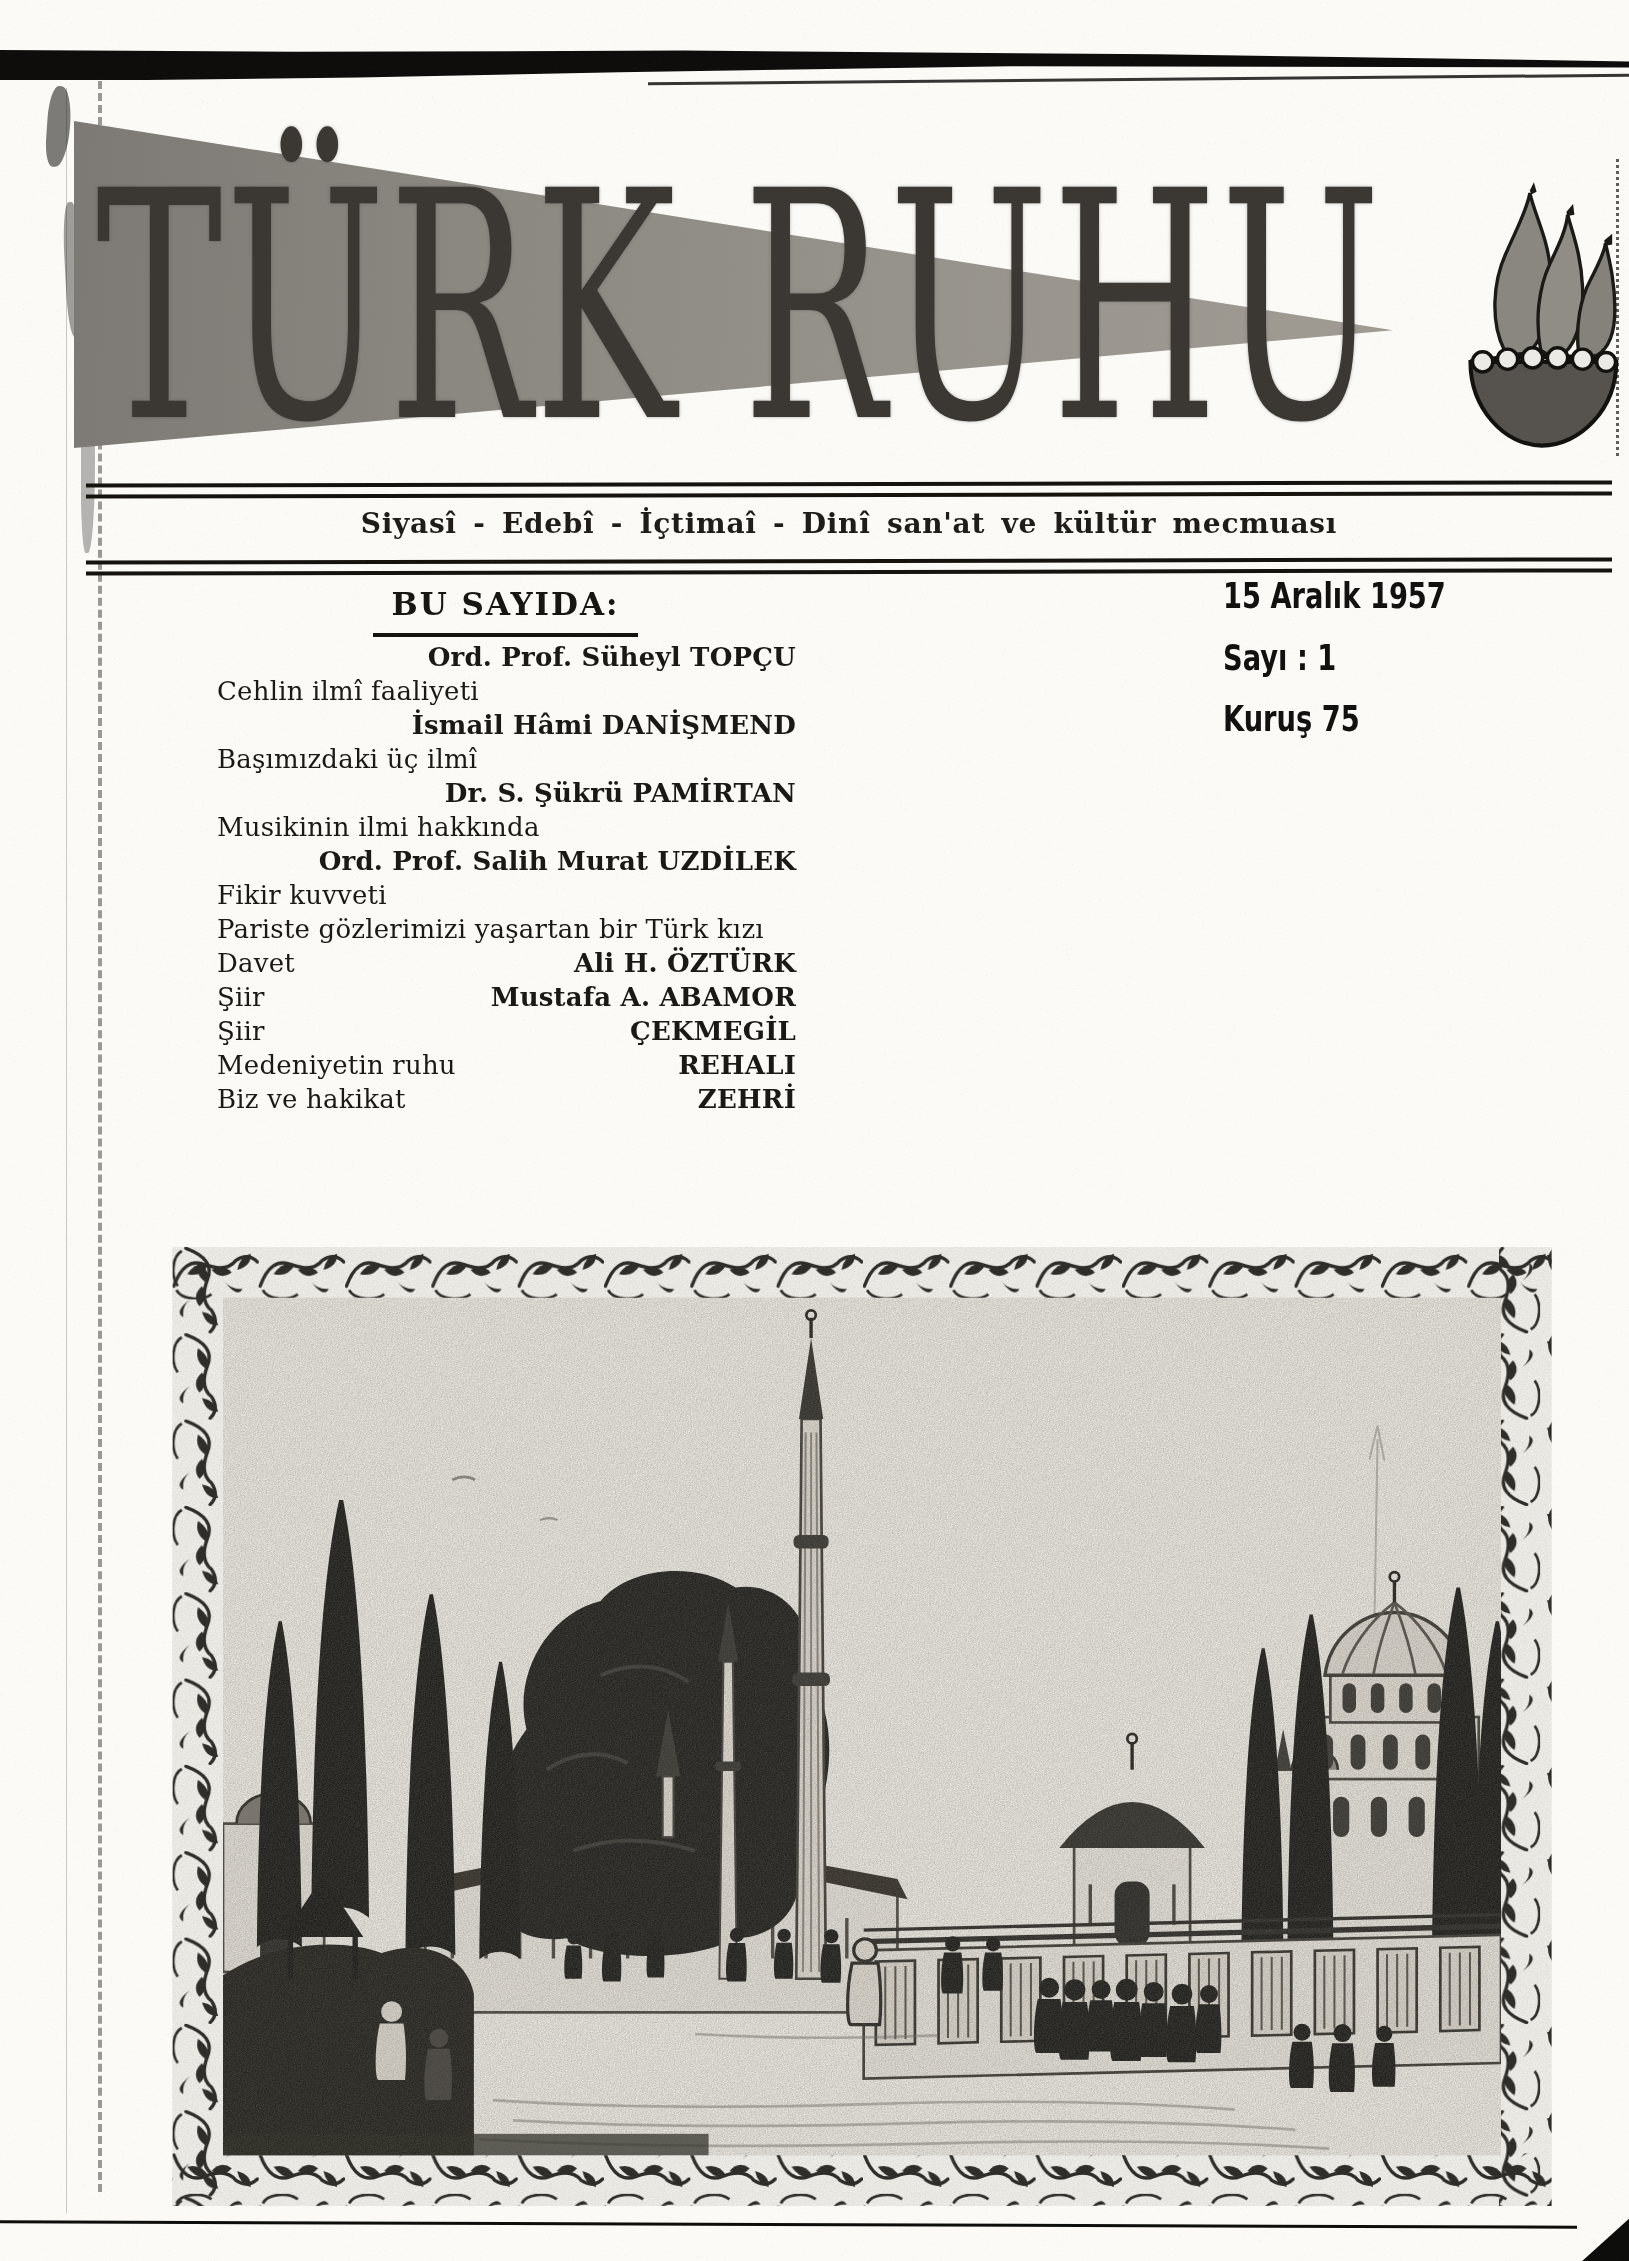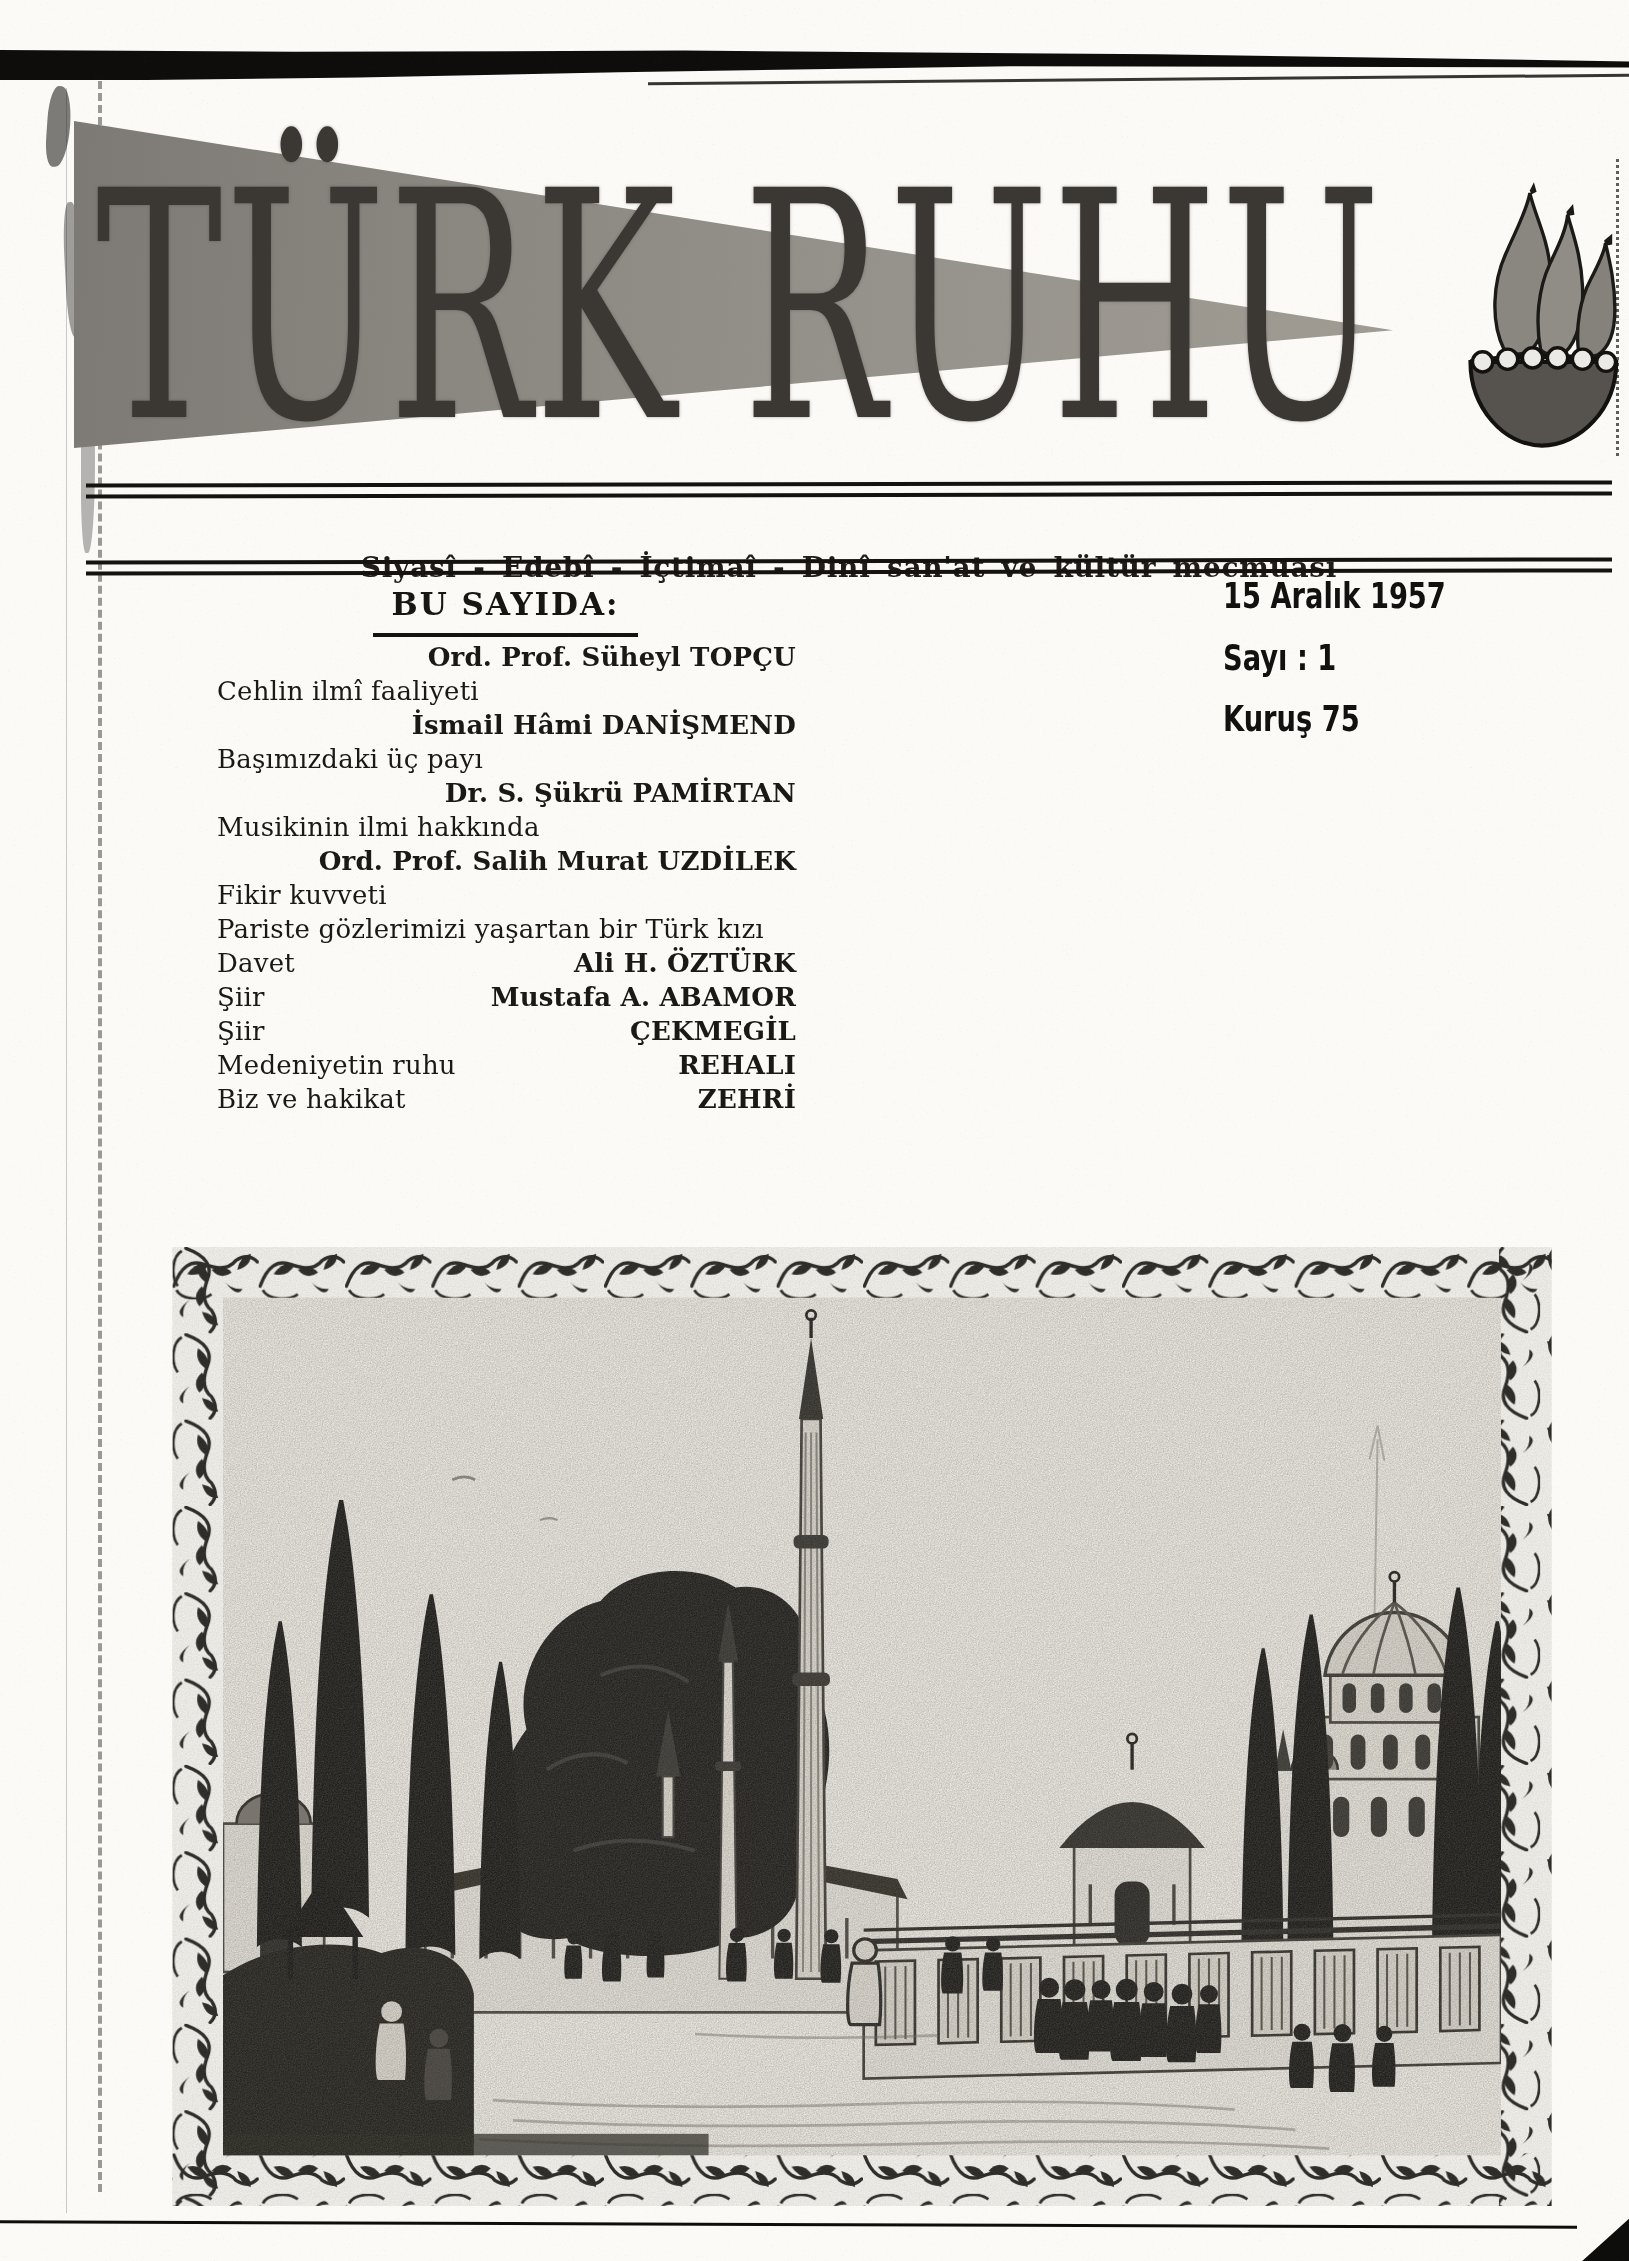--- a/index.html
+++ b/index.html
@@ -39,21 +39,21 @@
     text-shadow:0 0 4px rgba(59,56,52,.4);
   }
   .emblem{left:1465px;top:181px;width:154px;height:270px;}
   
   .rule{left:86px;width:1526px;transform:rotate(-0.12deg);}
   .rule-dbl{border-top:4.7px solid #16130f;border-bottom:4.7px solid #16130f;height:6.7px;}
   .r1{top:482px;}
   .r2{top:559px;}
   .tagline{
     left:86px;top:507px;width:1526px;text-align:center;
-    font-size:28px;font-weight:bold;letter-spacing:0.7px;word-spacing:6px;color:#201d19;margin-top:44px;
+    font-size:28px;font-weight:bold;letter-spacing:0.7px;word-spacing:6px;color:#201d19;
   }
   
   .toc-head-wrap{left:216px;top:586px;width:579px;text-align:center;}
   .toc-head{
     display:inline-block;font-size:31px;font-weight:bold;letter-spacing:2px;
     padding:0 19px 10.8px 19px;border-bottom:4.7px solid #16130f;color:#181613;text-align:center;
   }
   .issue{left:1223px;top:579px;width:378px;font-family:"DejaVu Sans", sans-serif;font-weight:bold;color:#121110;}
   .issue div{font-size:35px;line-height:1;transform:scaleX(0.78);transform-origin:left;white-space:nowrap;}
   .issue .i2{margin-top:27px;}
@@ -116,21 +116,21 @@
 <div class="abs issue">
   <div class="i1">15 Aralık 1957</div>
   <div class="i2">Sayı : 1</div>
   <div class="i3">Kuruş 75</div>
 </div>
 
 <div class="abs toc">
   <div class="ln au">Ord. Prof. Süheyl TOPÇU</div>
   <div class="ln ti">Cehlin ilmî faaliyeti</div>
   <div class="ln au">İsmail Hâmi DANİŞMEND</div>
-  <div class="ln ti">Başımızdaki üç payı</div>
+  <div class="ln ti">Başımızdaki üç ilmî</div>
   <div class="ln au">Dr. S. Şükrü PAMİRTAN</div>
   <div class="ln ti">Musikinin ilmi hakkında</div>
   <div class="ln au">Ord. Prof. Salih Murat UZDİLEK</div>
   <div class="ln ti">Fikir kuvveti</div>
   <div class="ln ti">Pariste gözlerimizi yaşartan bir Türk kızı</div>
   <div class="ln one">
     <span class="ti">Davet</span>
     <span class="au">Ali H. ÖZTÜRK</span>
   </div>
   <div class="ln one">

